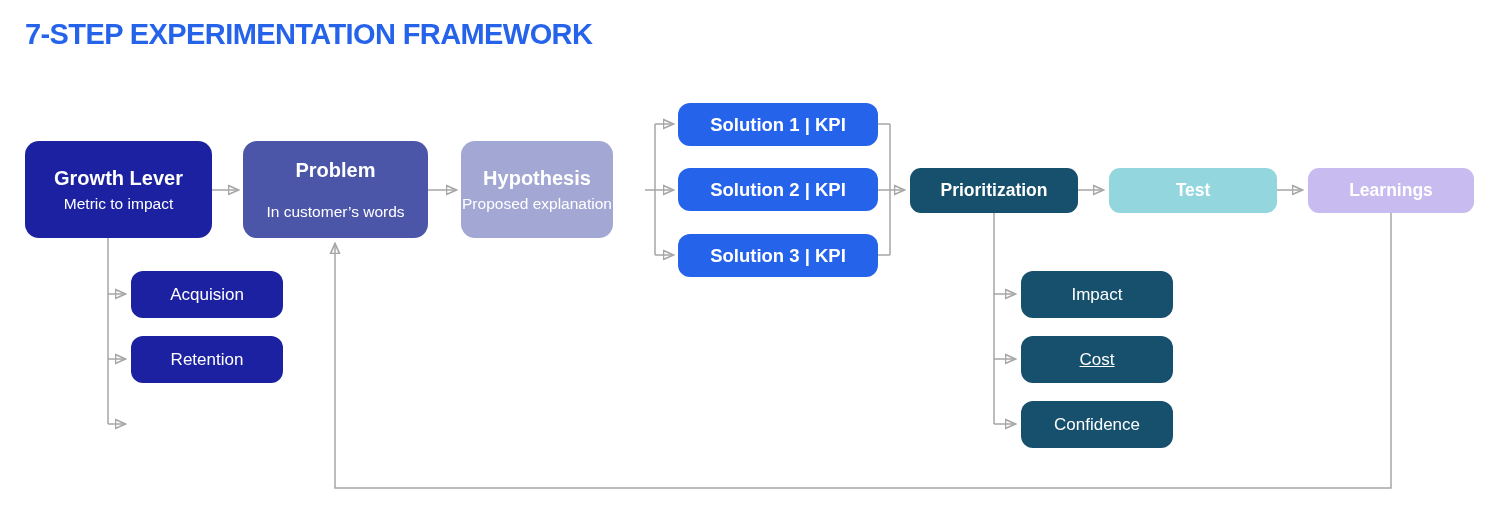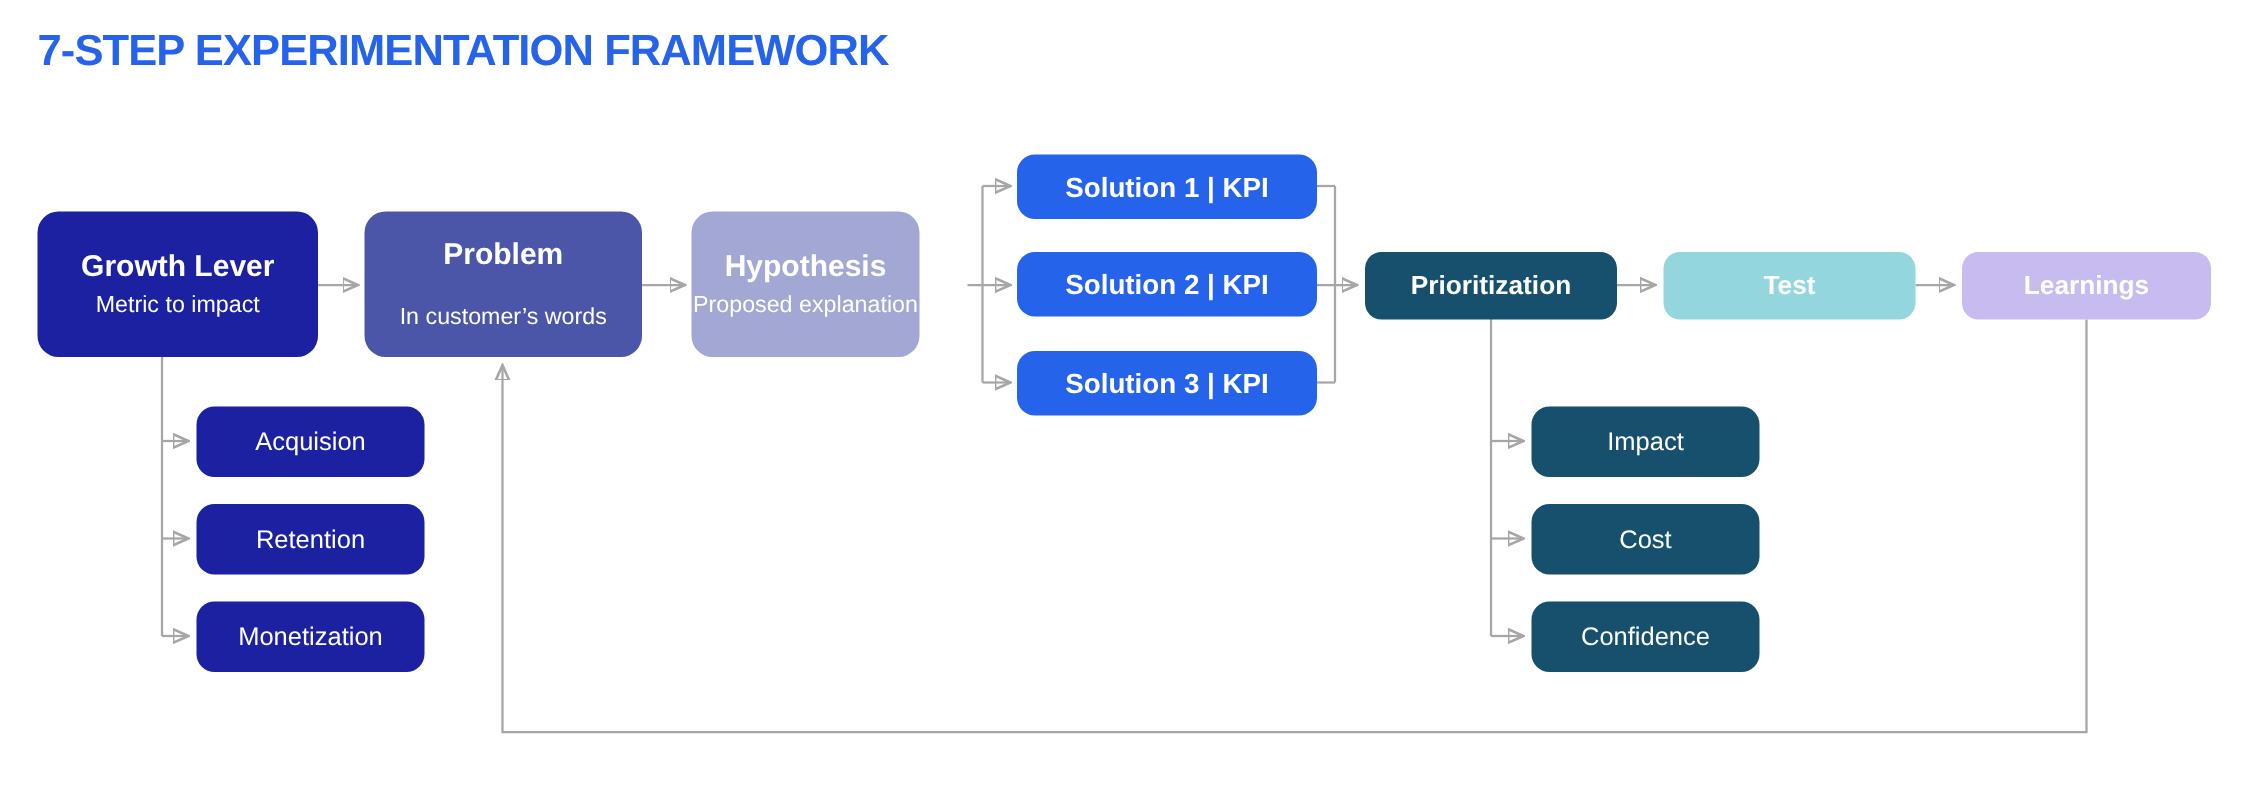--- a/index.html
+++ b/index.html
@@ -115,27 +115,24 @@
   <div class="node step learnings" style="background-color: rgb(199, 187, 239);">
     <span>Learnings</span>
   </div>
 
   <div class="node child gl-child row1" style="background-color: rgb(27, 33, 160);">
     <span>Acquision</span>
   </div>
   <div class="node child gl-child row2" style="background-color: rgb(27, 33, 160);">
     <span>Retention</span>
   </div>
-  <div class="node child gl-child row3" style="background-color: rgb(27, 33, 160);">
-    <span>Monetization</span>
-  </div>
 
   <div class="node child pr-child row1" style="background-color: rgb(22, 80, 109);">
     <span>Impact</span>
   </div>
-  <div class="node child pr-child row2" style="background-color: rgb(22, 80, 109);">
+  <div class="node child pr-child row2" style="background-color: rgb(22, 80, 109); text-decoration: underline;">
     <span>Cost</span>
   </div>
   <div class="node child pr-child row3" style="background-color: rgb(22, 80, 109);">
     <span>Confidence</span>
   </div>
 
 </div>
 
 </body></html>

